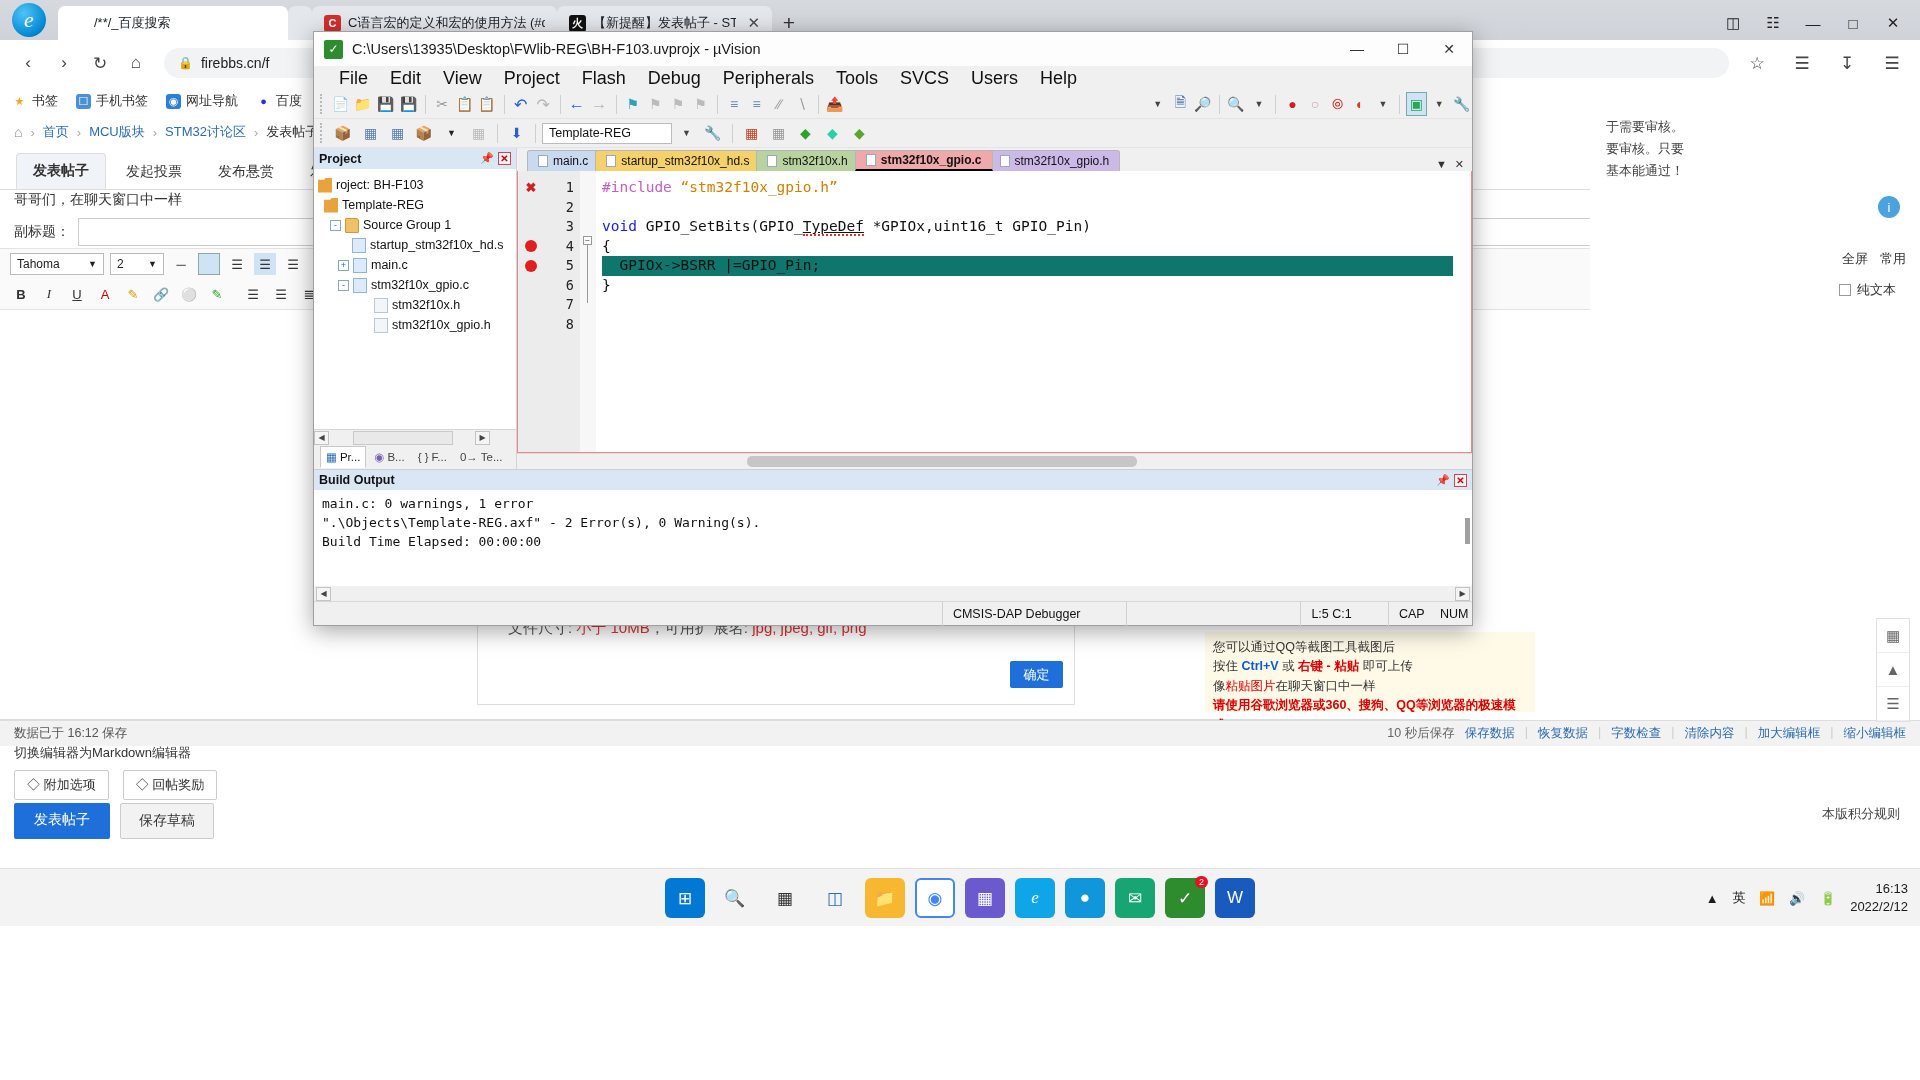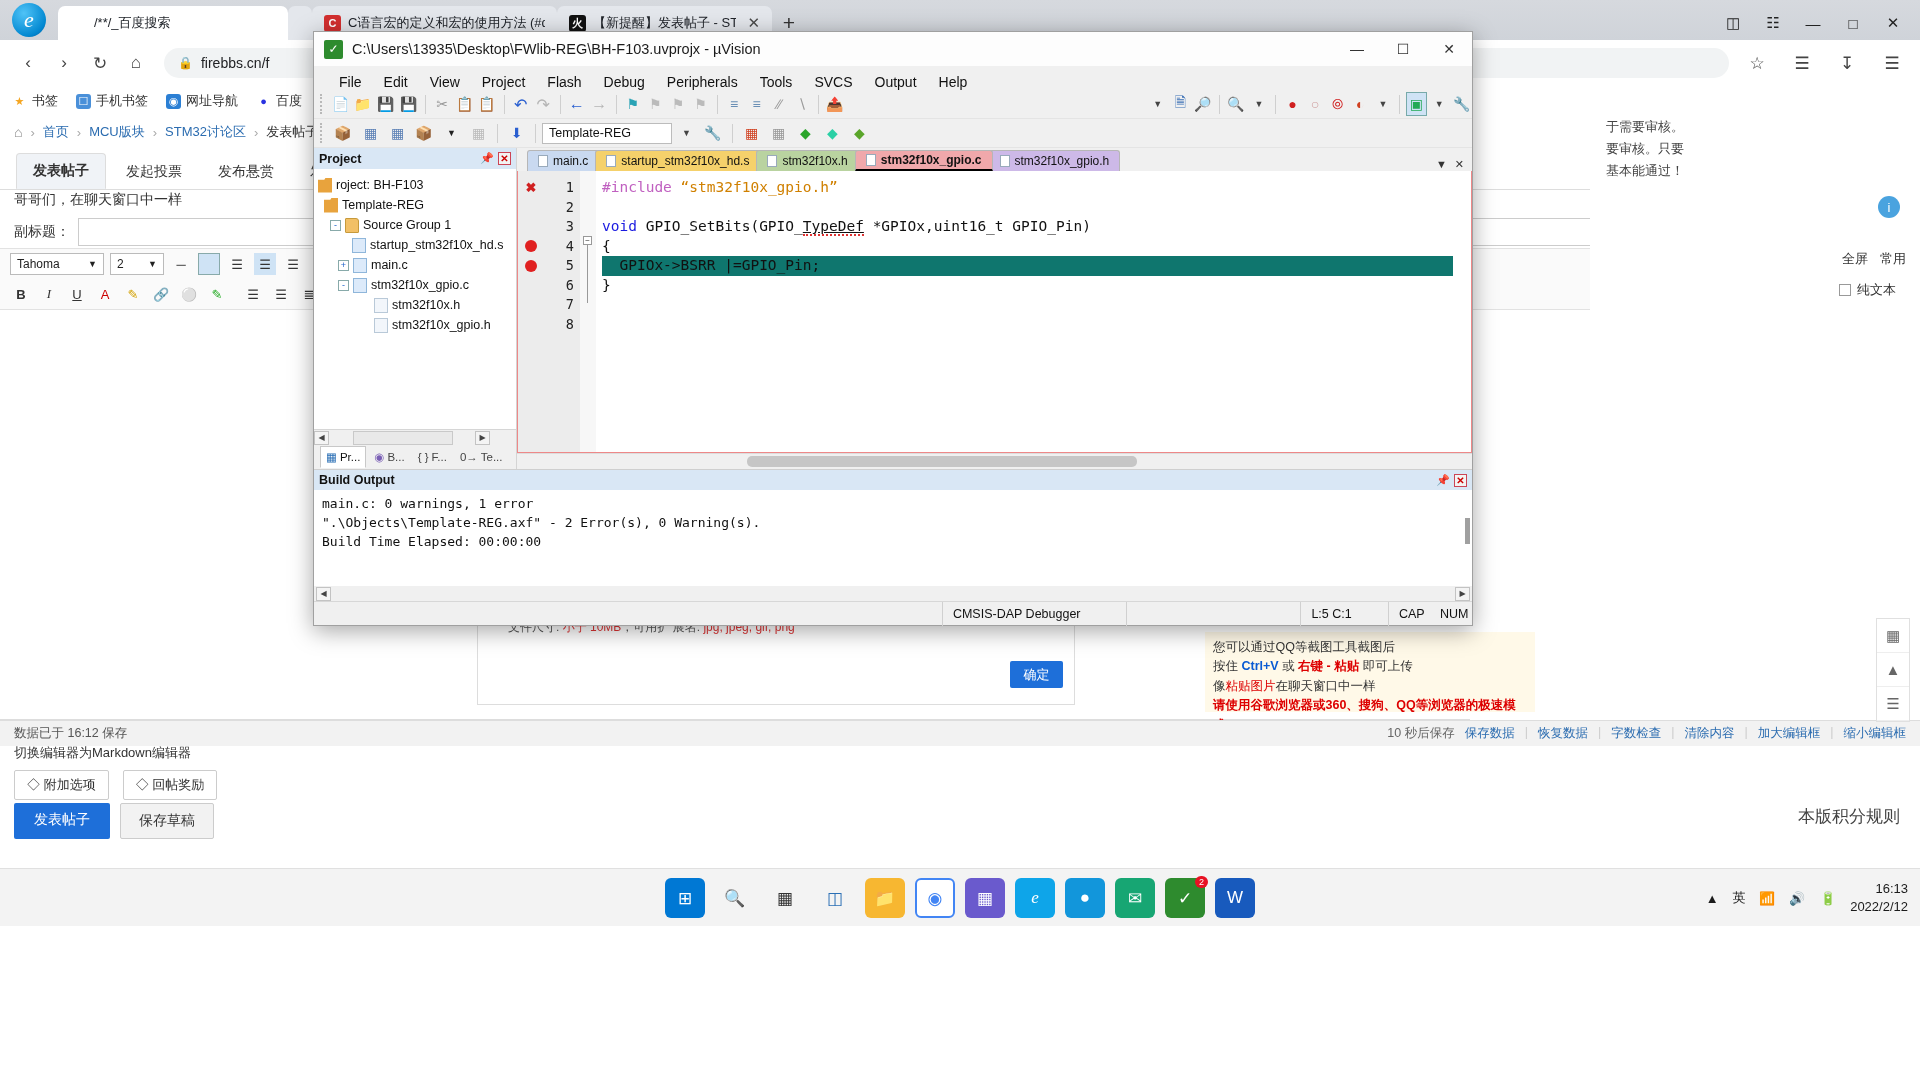--- a/index.html
+++ b/index.html
@@ -113,37 +113,37 @@
     position:absolute; left:1205px; top:632px; width:330px; height:80px;
     background:#fff9e8; font-size:12.5px; line-height:1.55; color:#333; padding:6px 8px;
   }
   .tip-red { color:#d00; } .tip-blue { color:#0a5bd3; } .tip-bold { font-weight:bold; }
 
   .okbtn {
     position:absolute; left:1010px; top:661px; width:53px; height:27px;
     background:#1e6fd9; color:#fff; font-size:13px; display:flex; align-items:center; justify-content:center;
     border-radius:2px;
   }
-  .filesize-note { position:absolute; left:508px; top:619px; font-size:12px; color:#555; }
+  .filesize-note { position:absolute; left:508px; top:619px; font-size:15px; color:#555; }
   .fs-red { color:#d33; }
   .uploadbox { position:absolute; left:477px; top:610px; width:598px; height:95px; border:1px solid #ddd; background:#fff;}
 
   .statusline { position:absolute; left:0; top:720px; width:1920px; height:26px;
     background:#f2f2f2; border-top:1px solid #ddd; display:flex; align-items:center;
     font-size:12.5px; color:#555; padding: 0 14px; }
   .sl-right { margin-left:auto; display:flex; gap:10px; color:#2b6cb0;}
   .sl-sep { color:#ccc; }
 
   .mdline { position:absolute; left:14px; top:744px; font-size:13px; color:#333; }
   .chips { position:absolute; left:14px; top:770px; display:flex; gap:14px; font-size:13px; }
   .chip { border:1px solid #ccc; background:#fff; padding:5px 12px; color:#333; border-radius:2px; }
   .submitrow { position:absolute; left:14px; top:803px; display:flex; gap:10px; }
   .btn-primary { background:#1e6fd9; color:#fff; font-size:14px; padding:8px 20px; border-radius:2px; }
   .btn-plain { background:#f2f2f2; color:#333; font-size:14px; padding:8px 18px; border:1px solid #ccc; border-radius:2px;}
-  .rulelink { position:absolute; right:20px; top:805px; font-size:17px; color:#444; }
+  .rulelink { position:absolute; right:20px; top:805px; font-size:13px; color:#444; }
 
   .floatdock { position:absolute; right:10px; top:618px; width:34px; background:#fff;
      border:1px solid #e0e0e0; }
   .fd-item { height:34px; display:flex; align-items:center; justify-content:center;
     font-size:15px; color:#666; border-bottom:1px solid #eee;}
 
   
   .keil {
     position:absolute; left:313px; top:31px; width:1160px; height:595px;
     background:#f0f0f0; border:1px solid #a0a0a0;
@@ -156,22 +156,22 @@
     padding-left:10px; gap:9px; font-size:14.5px; color:#1a1a1a;
   }
   .keil-ico { width:19px;height:19px; background:#2e8b2e; border-radius:2px; position:relative;}
   .keil-ico::after{content:"\2713"; position:absolute; inset:0; color:#fff; font-size:12px;
     display:flex; align-items:center; justify-content:center;}
   .keil-wbtns { margin-left:auto; display:flex; }
   .kw { width:46px; height:34px; display:flex; align-items:center; justify-content:center;
     font-size:14px; color:#333; }
 
   .keil-menu {
-    height:24px; background:#f0f0f0; display:flex; align-items:flex-end;
-    padding-left:14px; gap:0px; font-size:14px; color:#111;
+    height:24px; background:#f0f0f0; display:flex; align-items:center;
+    padding-left:14px; gap:0px; font-size:18px; color:#111;
   }
   .keil-menu span { padding: 0 11px; }
 
   .keil-tb {
     height:29px; background:#f0f0f0; display:flex; align-items:center; gap:2px;
     padding-left:6px; border-bottom:1px solid #e4e4e4;
   }
   .grip { width:5px; height:20px; border-left:2px dotted #b9b9b9; margin-right:4px;}
   .tbi { width:25px; height:24px; display:flex; align-items:center; justify-content:center;
     font-size:14px; color:#555; }
@@ -486,21 +486,21 @@
     <div class="keil-menu">
       <span>File</span>
       <span>Edit</span>
       <span>View</span>
       <span>Project</span>
       <span>Flash</span>
       <span>Debug</span>
       <span>Peripherals</span>
       <span>Tools</span>
       <span>SVCS</span>
-      <span>Output</span>
+      <span>Users</span>
       <span>Help</span>
     </div>
 
     <div class="keil-tb">
       <span class="grip"></span>
       <span class="tbi" style="color:#b9c7d8;">📄</span>
       <span class="tbi" style="color:#e0a83a;">📁</span>
       <span class="tbi" style="color:#5b5bb5;">💾</span>
       <span class="tbi" style="color:#6a4fb5;">💾</span>
       <span class="tbsep"></span>

